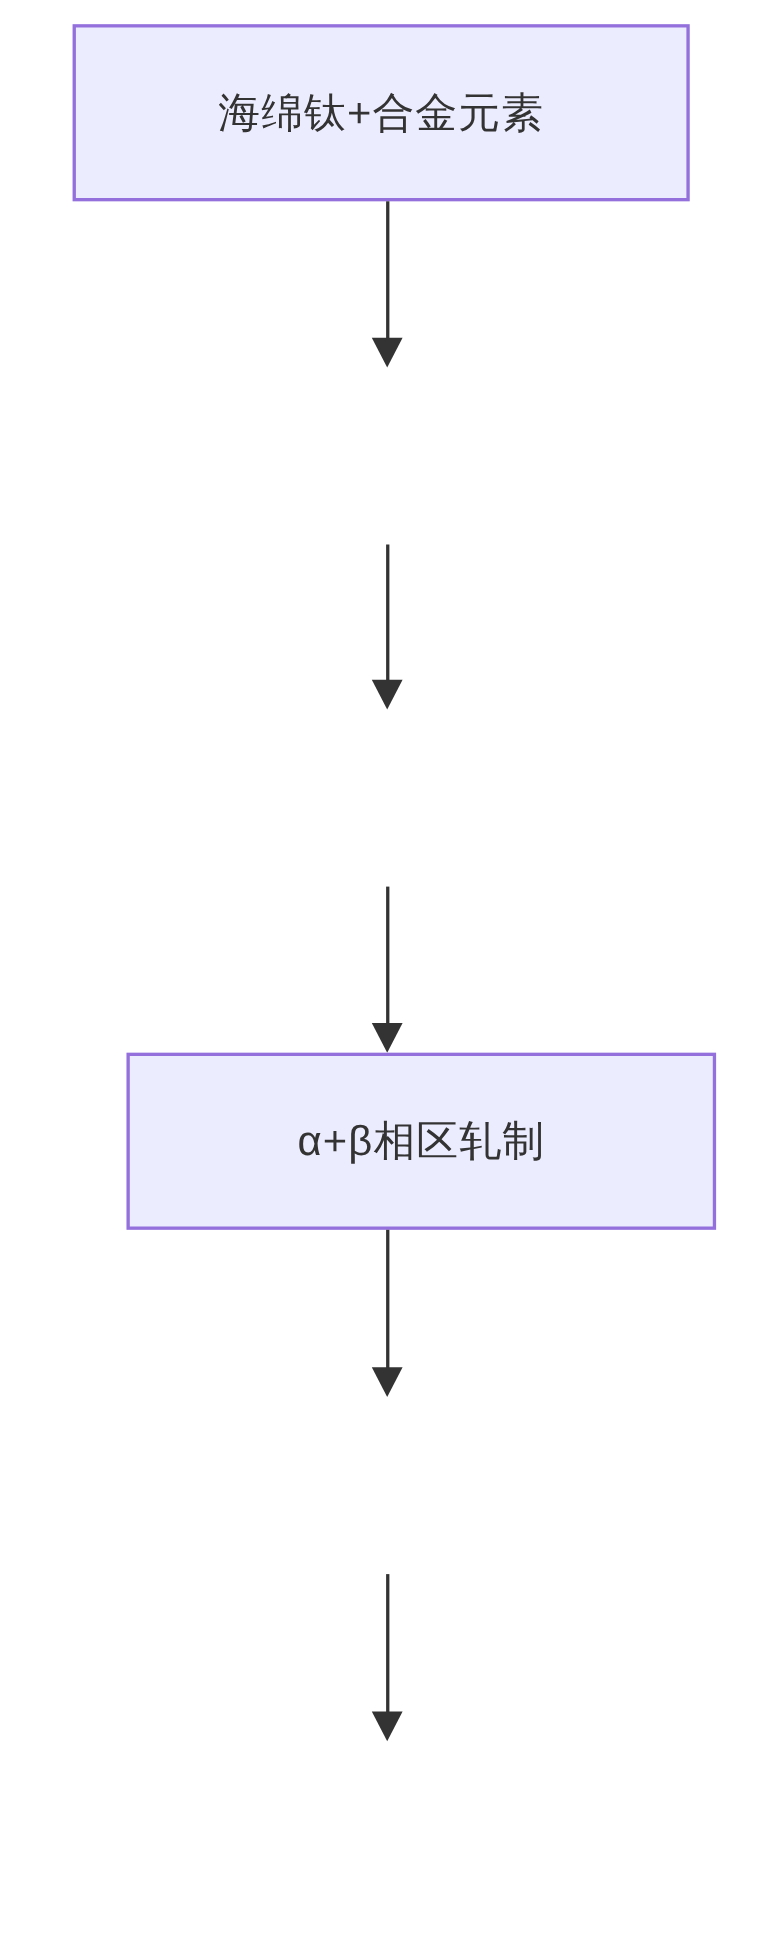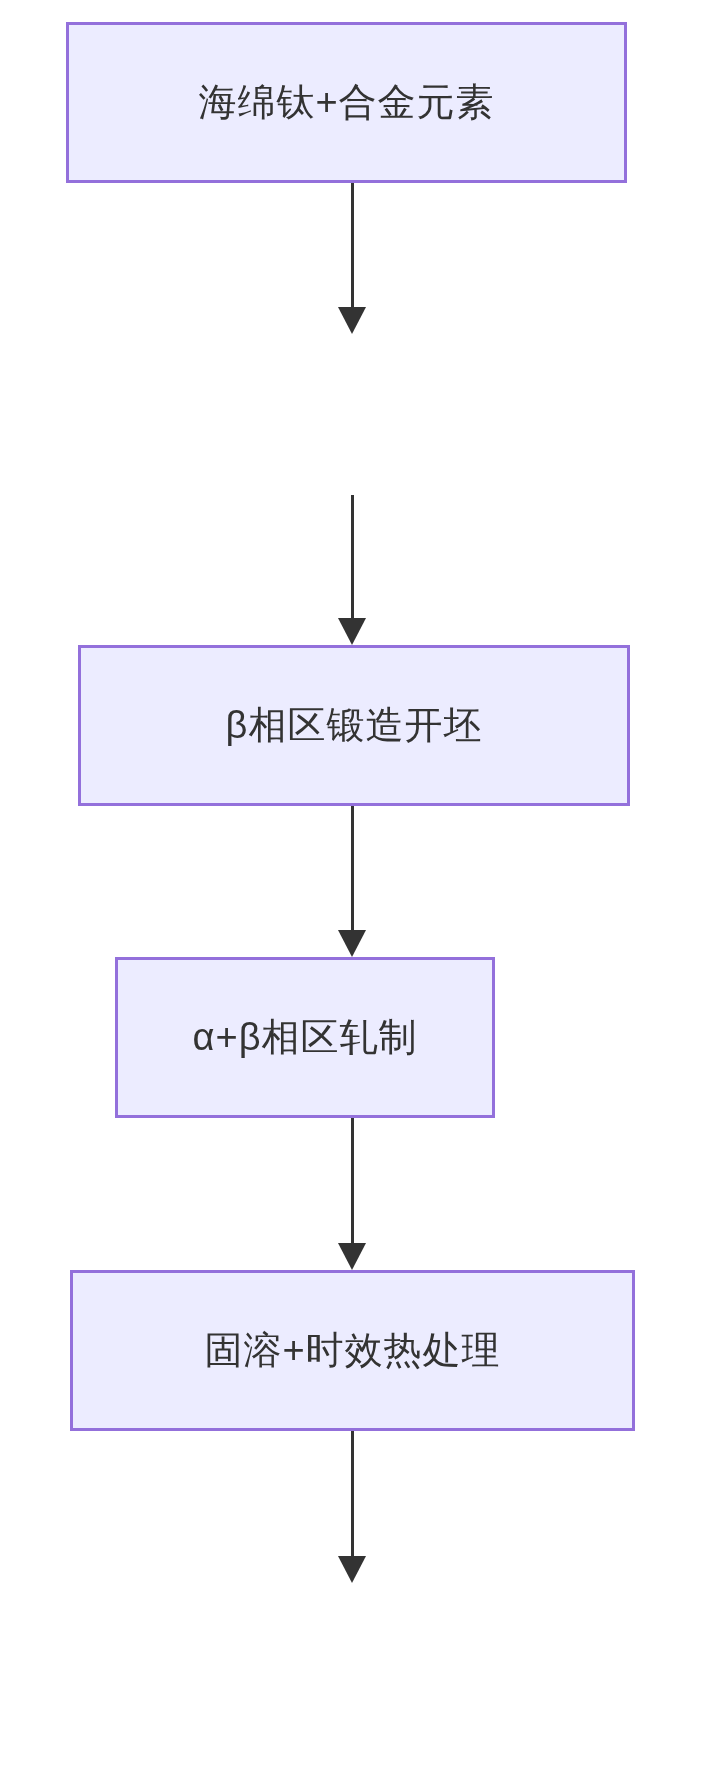--- a/index.html
+++ b/index.html
@@ -32,21 +32,21 @@
   }
   .node span {
     font-size: 38px;
     color: var(--text);
     letter-spacing: 1px;
     white-space: nowrap;
   }
   .b1 { top: 22px;   left: 66px;  width: 561px; height: 161px; }
   .b2 { top: 334px;  left: 22px;  width: 663px; height: 161px; }
   .b3 { top: 645px;  left: 78px;  width: 552px; height: 161px; }
-  .b4 { top: 957px;  left: 115px; width: 380px; height: 161px; }
+  .b4 { top: 957px;  left: 115px; width: 536px; height: 161px; }
   .b5 { top: 1270px; left: 70px;  width: 565px; height: 161px; }
   .b6 { top: 1583px; left: 53px;  width: 592px; height: 161px; }
 
   .arrow { position: absolute; left: 338px; width: 28px; }
   .a1 { top: 183px;  height: 151px; }
   .a2 { top: 495px;  height: 150px; }
   .a3 { top: 806px;  height: 151px; }
   .a4 { top: 1118px; height: 152px; }
   .a5 { top: 1431px; height: 152px; }
   .arrow .stem {
@@ -78,41 +78,35 @@
     <div class="stem"></div>
     <div class="head"></div>
   </div>
 
 
   <div class="arrow a2">
     <div class="stem"></div>
     <div class="head"></div>
   </div>
 
-  <div class="node b3">
-    <span>β相区锻造开坯</span>
-  </div>
 
   <div class="arrow a3">
     <div class="stem"></div>
     <div class="head"></div>
   </div>
 
   <div class="node b4">
     <span>α+β相区轧制</span>
   </div>
 
   <div class="arrow a4">
     <div class="stem"></div>
     <div class="head"></div>
   </div>
 
-  <div class="node b5">
-    <span>固溶+时效热处理</span>
-  </div>
 
   <div class="arrow a5">
     <div class="stem"></div>
     <div class="head"></div>
   </div>
 
 
 </div>
 
 </body></html>

